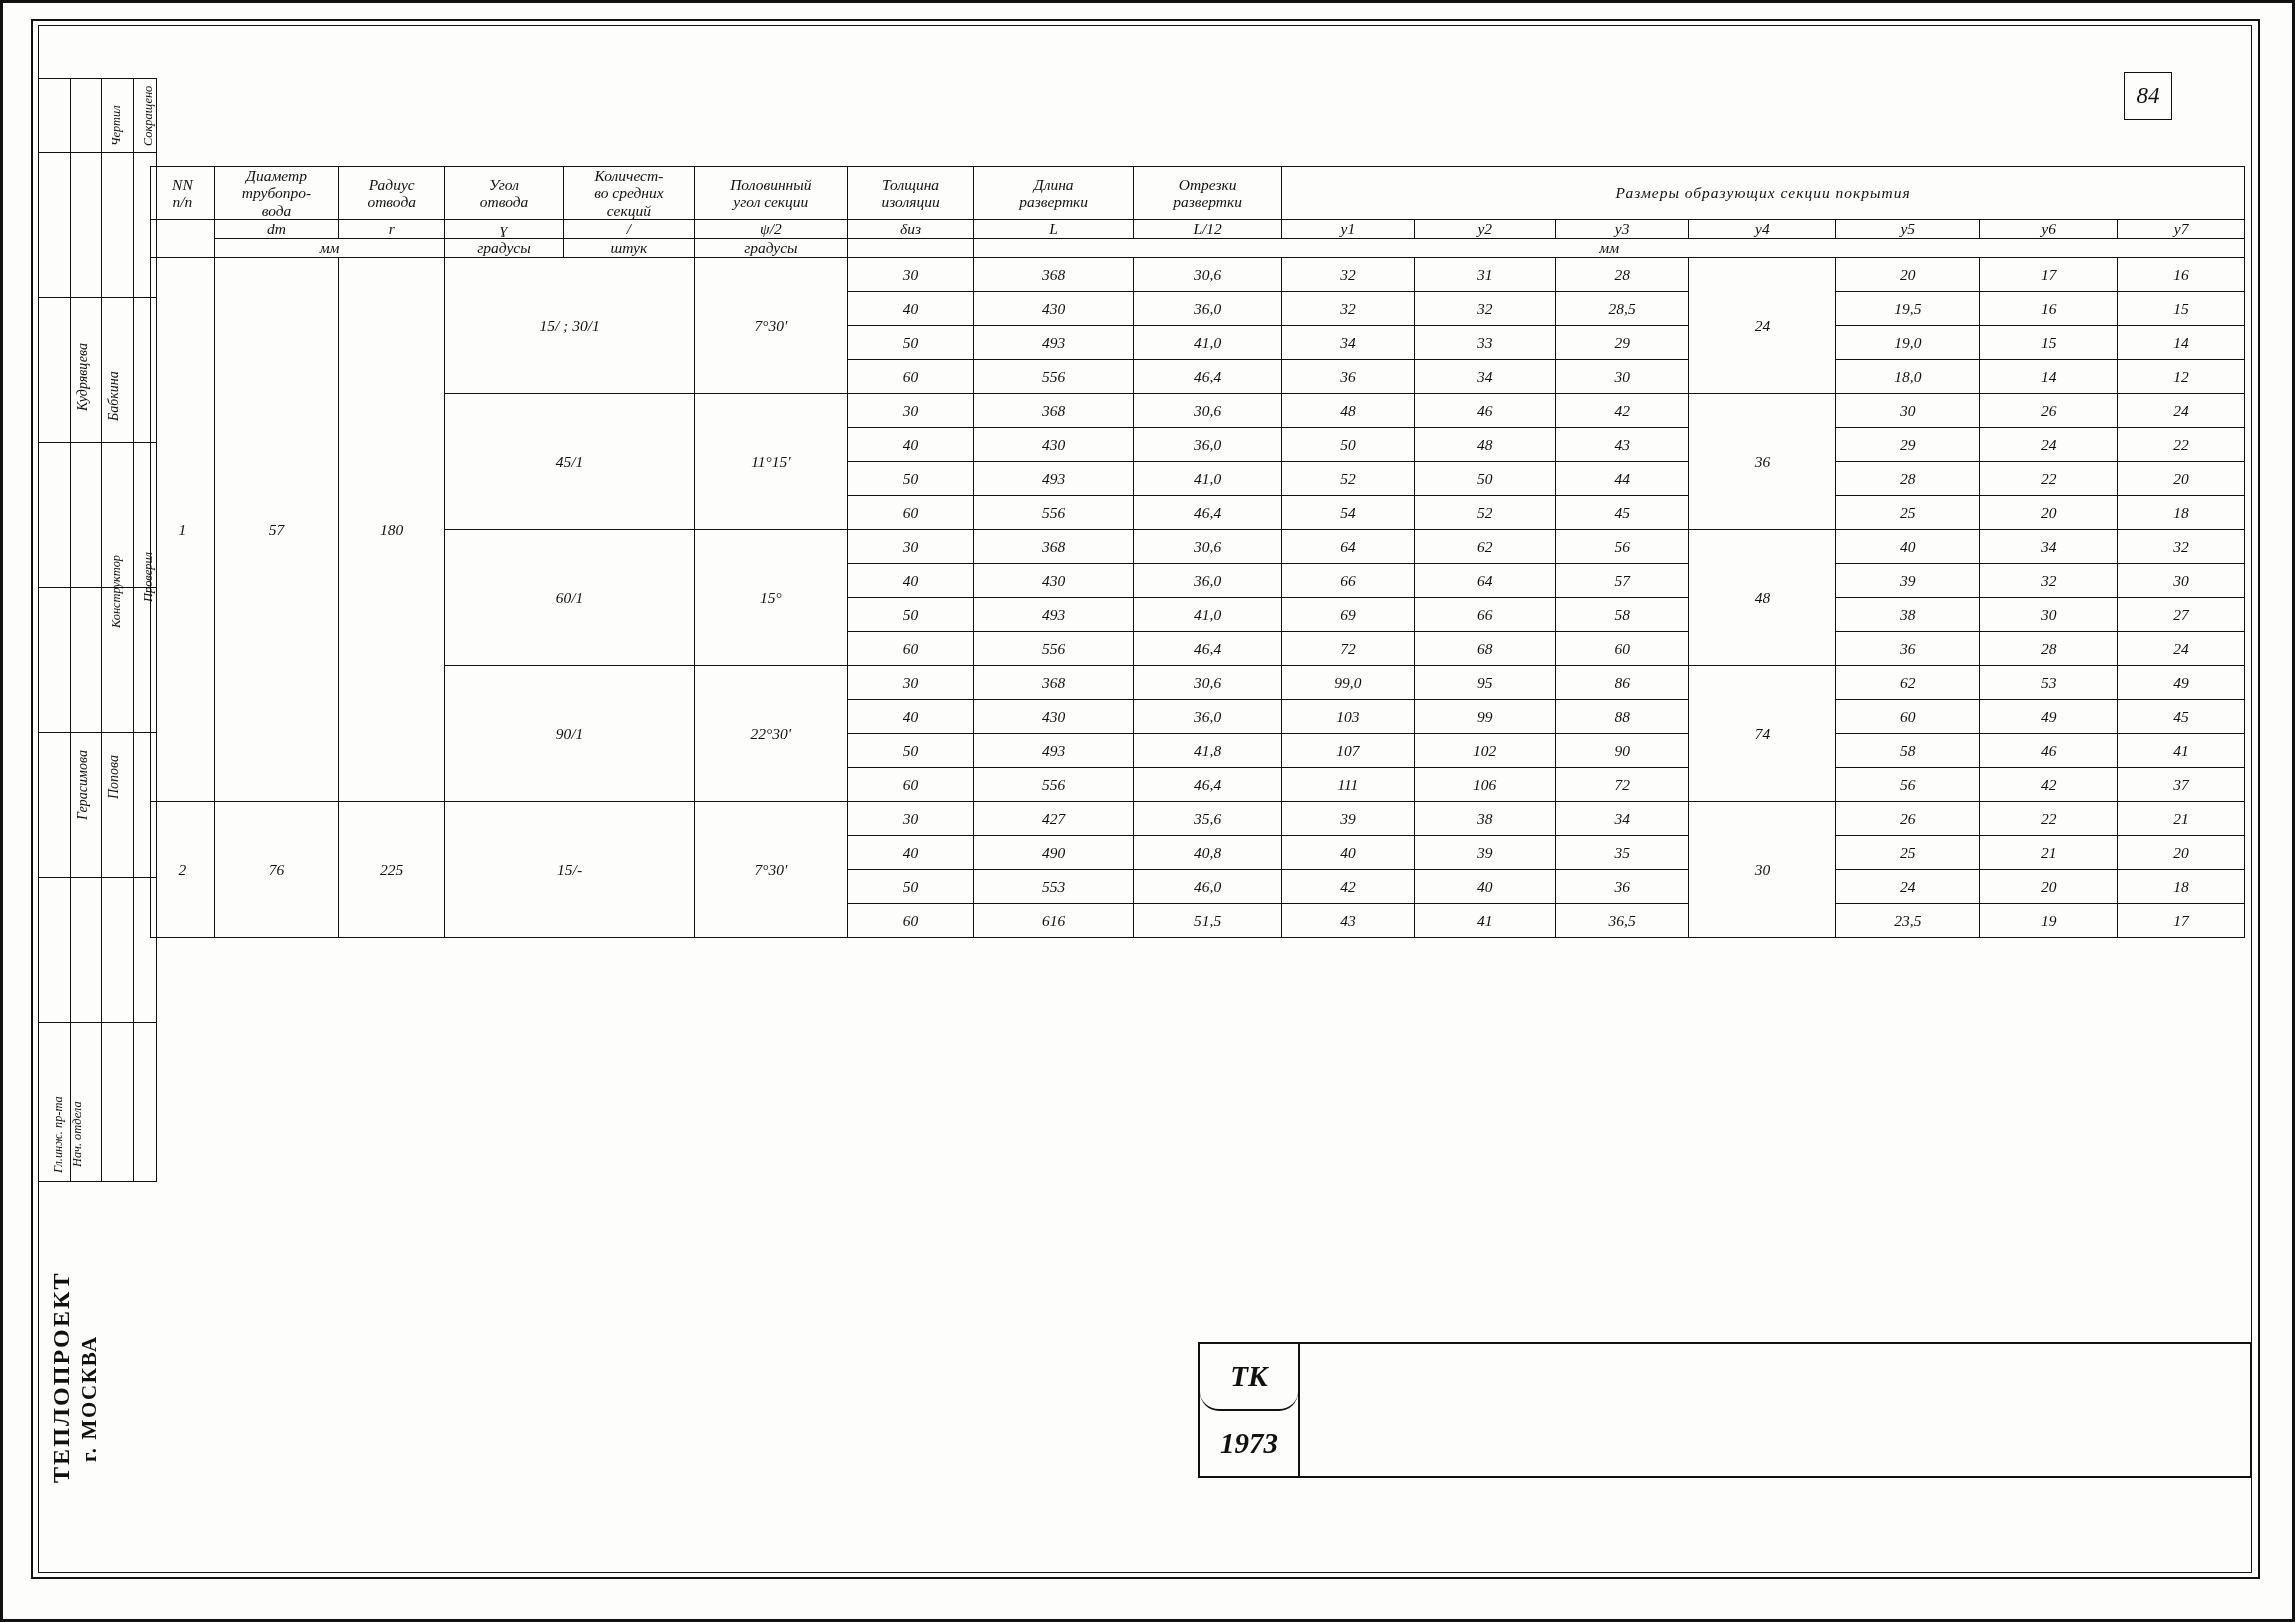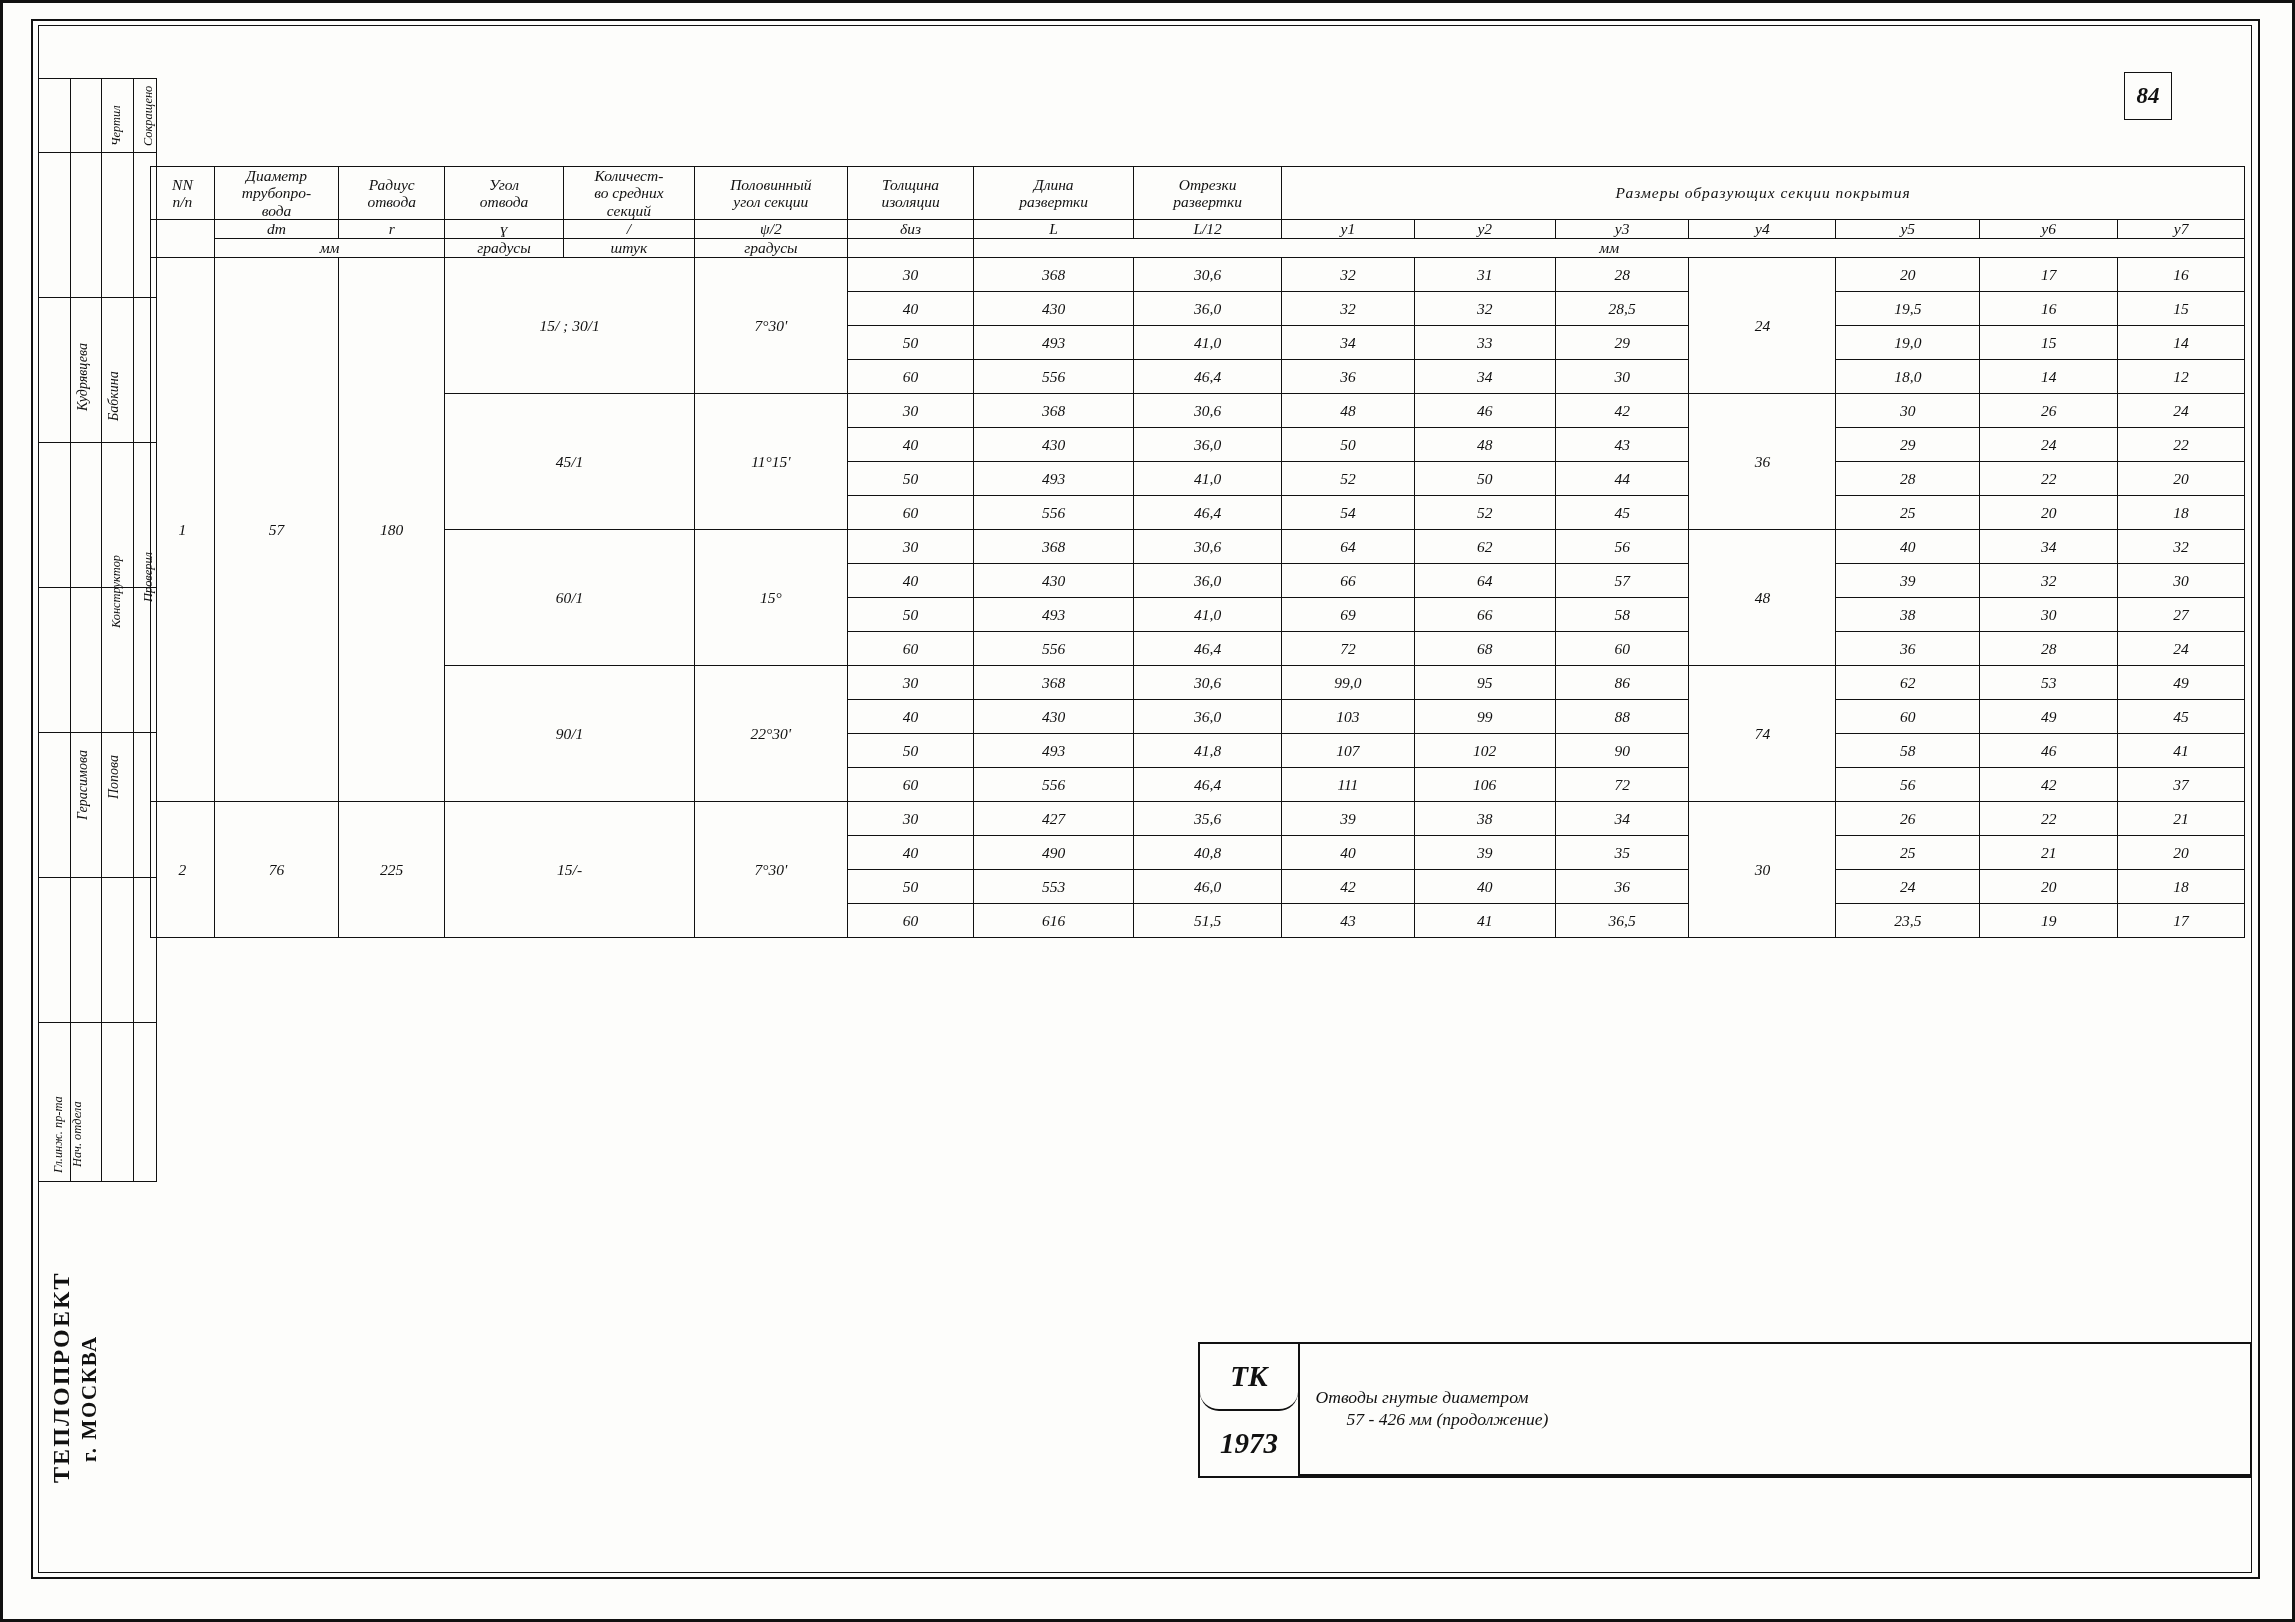--- a/index.html
+++ b/index.html
@@ -84,21 +84,20 @@
   
   .pagenum{
     position:absolute;
     left:2124px;top:72px;
     width:48px;height:48px;
     box-sizing:border-box;
     border:1.6px solid #111;
     display:flex;align-items:center;justify-content:center;
     font-size:23px;font-style:italic;
     font-family:"Liberation Serif",serif;
-    font-weight:bold;
   }
 
   
   #table-wrap{
     position:absolute;
     left:150px;top:166px;
     width:2095px;
     height:1132px;
   }
   table.main{
@@ -541,21 +540,17 @@
       </tbody>
     </table>
   </div>
 
   <div class="titleblock">
     <div class="tb-left">
       <div class="tk">ТК</div>
       <div class="yr">1973</div>
     </div>
     <div class="tb-mid">
-      <div class="r1">
-        <span>Отводы гнутые диаметром</span>
-        <span style="padding-left:31px">57 - 426 мм (продолжение)</span>
-      </div>
     </div>
   </div>
 
 </div>
 
 
 </body></html>

